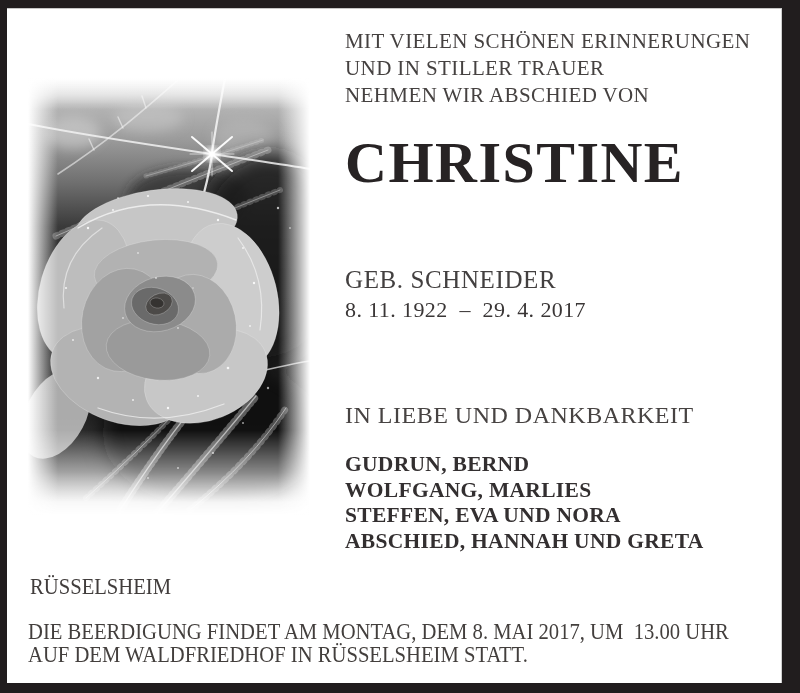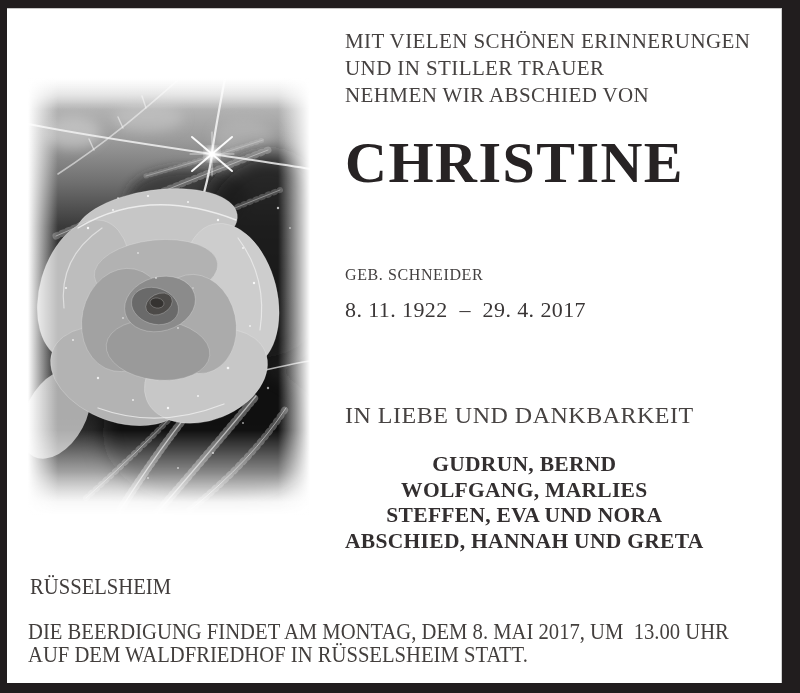--- a/index.html
+++ b/index.html
@@ -15,24 +15,24 @@
     font-family:"Liberation Serif", serif;
     overflow:hidden;
     box-shadow: inset 0 1px 0 #c6c6c6, inset -1px 0 0 #cfcfcf;
   }
   .abs{position:absolute;}
   .photo{left:21px;top:70px;width:282px;height:437px;}
   .photo svg{display:block;width:282px;height:437px;}
 
   .intro{left:338px;top:20px;font-size:21px;line-height:27px;letter-spacing:.4px;color:#454140;}
   .name{left:338px;top:124px;font-size:58px;line-height:61px;font-weight:700;letter-spacing:1.5px;color:#272324;}
-  .maiden{left:338px;top:258px;font-size:16px;letter-spacing:.6px;color:#434040;}
+  .maiden{left:338px;top:258px;font-size:25px;letter-spacing:.6px;color:#434040;}
   .dates{left:338px;top:289px;font-size:22px;letter-spacing:.4px;color:#3a3636;white-space:pre;}
   .tribute{left:338px;top:394px;font-size:24px;letter-spacing:.5px;color:#474342;}
-  .mourners{left:338px;top:444px;font-size:21.5px;line-height:25.5px;font-weight:700;letter-spacing:.3px;color:#332f30;text-align:center;}
+  .mourners{left:338px;top:444px;font-size:21.5px;line-height:25.5px;font-weight:700;letter-spacing:.3px;color:#332f30;}
 
   .city{left:23px;top:564px;font-size:24px;line-height:28px;color:#413d3c;
         transform:scaleX(.86);transform-origin:left top;white-space:pre;}
   .funeral{left:21px;top:612px;font-size:24px;line-height:23px;color:#433f3d;
         transform:scaleX(.86);transform-origin:left top;}
   .funeral-line{white-space:pre;}
 </style>
 </head>
 <body>
 

